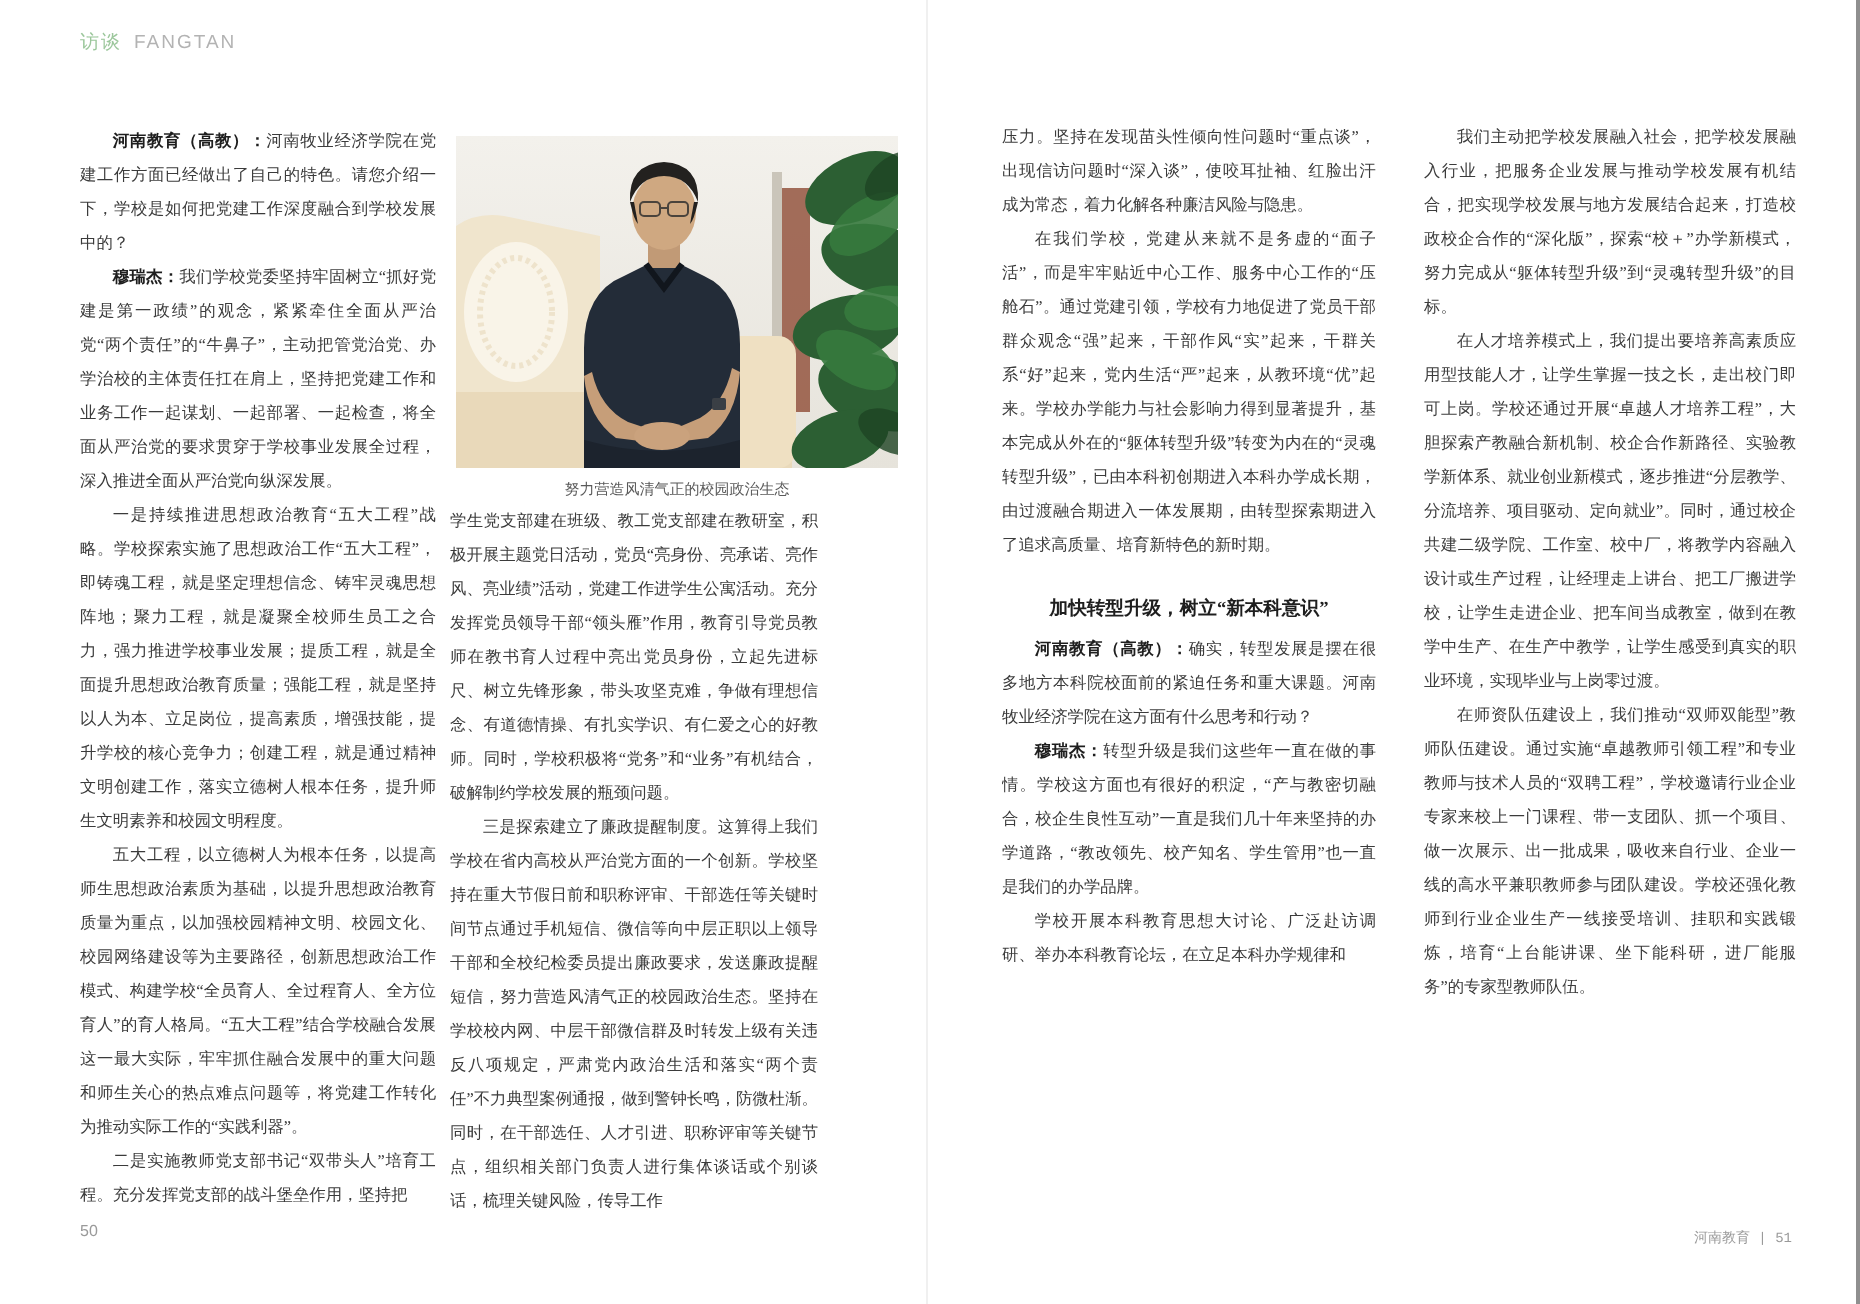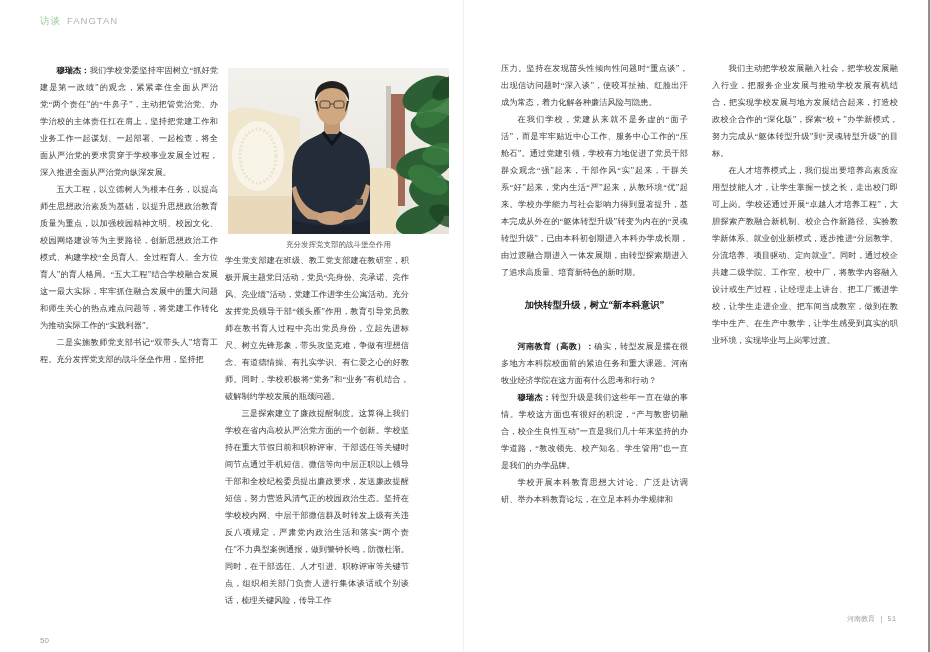--- a/index.html
+++ b/index.html
@@ -16,35 +16,37 @@
   .col p{margin:0;text-indent:2em;}
   .col p.cont{text-indent:0;font-family:Liberation Serif, serif;}
   .col strong{color:#1e1e1e;}
   #col-l1{left:40px;top:62px;width:178px;height:542px;}
   #col-l2{left:225px;top:252px;width:184px;height:352px;}
   #col-r1{left:501px;top:60px;width:187px;height:548px;}
   #col-r2{left:712px;top:60px;width:186px;height:548px;}
   .photo-wrap{position:absolute;left:228px;top:68px;width:221px;height:166px;}
   .photo-wrap svg{display:block;}
   .photo-caption{position:absolute;left:228px;top:240px;width:221px;text-align:center;font-size:7.5px;color:#5a5a5a;}
-  .section-heading{text-align:center;font-weight:bold;font-size:9.3px;color:#1e1e1e;margin:16px 0 24px;text-indent:0;}
-  .page-num-left{position:absolute;left:40px;top:636px;font-size:8px;color:#9a9a9a;font-family:Liberation Sans, sans-serif;}
+  .section-heading{text-align:center;font-weight:bold;font-size:9.3px;color:#1e1e1e;margin:16px 0 2px;text-indent:0;}
+  .page-num-left{position:absolute;left:40px;top:611px;font-size:8px;color:#9a9a9a;font-family:Liberation Sans, sans-serif;}
   .footer-right{position:absolute;left:700px;top:614px;width:196px;text-align:right;font-size:7px;color:#9a9a9a;font-family:Liberation Mono, monospace;}
 </style>
 </head>
 <body>
 
 <div class="spread">
 
   <div class="header">
     <span class="cn">访谈</span><span class="en">FANGTAN</span>
   </div>
 
   <div class="col" id="col-l1">
+      <p><strong>河南教育（高教）：</strong>河南牧业经济学院在党建工作方面已经做出了自己的特色。请您介绍一下，学校是如何把党建工作深度融合到学校发展中的？</p>
       <p><strong>穆瑞杰：</strong>我们学校党委坚持牢固树立“抓好党建是第一政绩”的观念，紧紧牵住全面从严治党“两个责任”的“牛鼻子”，主动把管党治党、办学治校的主体责任扛在肩上，坚持把党建工作和业务工作一起谋划、一起部署、一起检查，将全面从严治党的要求贯穿于学校事业发展全过程，深入推进全面从严治党向纵深发展。</p>
+      <p>一是持续推进思想政治教育“五大工程”战略。学校探索实施了思想政治工作“五大工程”，即铸魂工程，就是坚定理想信念、铸牢灵魂思想阵地；聚力工程，就是凝聚全校师生员工之合力，强力推进学校事业发展；提质工程，就是全面提升思想政治教育质量；强能工程，就是坚持以人为本、立足岗位，提高素质，增强技能，提升学校的核心竞争力；创建工程，就是通过精神文明创建工作，落实立德树人根本任务，提升师生文明素养和校园文明程度。</p>
       <p>五大工程，以立德树人为根本任务，以提高师生思想政治素质为基础，以提升思想政治教育质量为重点，以加强校园精神文明、校园文化、校园网络建设等为主要路径，创新思想政治工作模式、构建学校“全员育人、全过程育人、全方位育人”的育人格局。“五大工程”结合学校融合发展这一最大实际，牢牢抓住融合发展中的重大问题和师生关心的热点难点问题等，将党建工作转化为推动实际工作的“实践利器”。</p>
       <p>二是实施教师党支部书记“双带头人”培育工程。充分发挥党支部的战斗堡垒作用，坚持把</p>
     </div>
 
   <div class="photo-wrap">
     <svg viewBox="0 0 221 166" width="221" height="166">
       <defs>
         <linearGradient id="wall" x1="0" y1="0" x2="0" y2="1">
           <stop offset="0" stop-color="#f3f1ec"></stop>
             <stop offset="1" stop-color="#e6e3db"></stop>
@@ -98,21 +100,21 @@
         <ellipse cx="206" cy="44" rx="22" ry="12" transform="rotate(-35 206 44)"></ellipse>
         <ellipse cx="214" cy="86" rx="20" ry="11" transform="rotate(-8 214 86)"></ellipse>
         <ellipse cx="200" cy="112" rx="22" ry="12" transform="rotate(30 200 112)"></ellipse>
       </g>
       <g fill="#1e4424" opacity="0.8">
         <ellipse cx="218" cy="20" rx="16" ry="9" transform="rotate(-40 218 20)"></ellipse>
         <ellipse cx="218" cy="148" rx="18" ry="10" transform="rotate(25 218 148)"></ellipse>
       </g>
     </svg>
   </div>
-  <div class="photo-caption">充分发挥党支部的战斗堡垒作用</div>
+  <div class="photo-caption">努力营造风清气正的校园政治生态</div>
 
   <div class="col" id="col-l2">
       <p class="cont">学生党支部建在班级、教工党支部建在教研室，积极开展主题党日活动，党员“亮身份、亮承诺、亮作风、亮业绩”活动，党建工作进学生公寓活动。充分发挥党员领导干部“领头雁”作用，教育引导党员教师在教书育人过程中亮出党员身份，立起先进标尺、树立先锋形象，带头攻坚克难，争做有理想信念、有道德情操、有扎实学识、有仁爱之心的好教师。同时，学校积极将“党务”和“业务”有机结合，破解制约学校发展的瓶颈问题。</p>
       <p>三是探索建立了廉政提醒制度。这算得上我们学校在省内高校从严治党方面的一个创新。学校坚持在重大节假日前和职称评审、干部选任等关键时间节点通过手机短信、微信等向中层正职以上领导干部和全校纪检委员提出廉政要求，发送廉政提醒短信，努力营造风清气正的校园政治生态。坚持在学校校内网、中层干部微信群及时转发上级有关违反八项规定，严肃党内政治生活和落实“两个责任”不力典型案例通报，做到警钟长鸣，防微杜渐。同时，在干部选任、人才引进、职称评审等关键节点，组织相关部门负责人进行集体谈话或个别谈话，梳理关键风险，传导工作</p>
     </div>
 
   <div class="page-num-left">50</div>
 
   <div class="col" id="col-r1">
     <div>
@@ -123,19 +125,20 @@
     <div>
         <p><strong>河南教育（高教）：</strong>确实，转型发展是摆在很多地方本科院校面前的紧迫任务和重大课题。河南牧业经济学院在这方面有什么思考和行动？</p>
         <p><strong>穆瑞杰：</strong>转型升级是我们这些年一直在做的事情。学校这方面也有很好的积淀，“产与教密切融合，校企生良性互动”一直是我们几十年来坚持的办学道路，“教改领先、校产知名、学生管用”也一直是我们的办学品牌。</p>
         <p>学校开展本科教育思想大讨论、广泛赴访调研、举办本科教育论坛，在立足本科办学规律和</p>
       </div>
   </div>
 
   <div class="col" id="col-r2">
       <p>我们主动把学校发展融入社会，把学校发展融入行业，把服务企业发展与推动学校发展有机结合，把实现学校发展与地方发展结合起来，打造校政校企合作的“深化版”，探索“校＋”办学新模式，努力完成从“躯体转型升级”到“灵魂转型升级”的目标。</p>
       <p>在人才培养模式上，我们提出要培养高素质应用型技能人才，让学生掌握一技之长，走出校门即可上岗。学校还通过开展“卓越人才培养工程”，大胆探索产教融合新机制、校企合作新路径、实验教学新体系、就业创业新模式，逐步推进“分层教学、分流培养、项目驱动、定向就业”。同时，通过校企共建二级学院、工作室、校中厂，将教学内容融入设计或生产过程，让经理走上讲台、把工厂搬进学校，让学生走进企业、把车间当成教室，做到在教学中生产、在生产中教学，让学生感受到真实的职业环境，实现毕业与上岗零过渡。</p>
+      <p>在师资队伍建设上，我们推动“双师双能型”教师队伍建设。通过实施“卓越教师引领工程”和专业教师与技术人员的“双聘工程”，学校邀请行业企业专家来校上一门课程、带一支团队、抓一个项目、做一次展示、出一批成果，吸收来自行业、企业一线的高水平兼职教师参与团队建设。学校还强化教师到行业企业生产一线接受培训、挂职和实践锻炼，培育“上台能讲课、坐下能科研，进厂能服务”的专家型教师队伍。</p>
     </div>
 
   <div class="footer-right">河南教育 | 51</div>
 
   <div class="crease"></div>
   <div class="edge-line"></div>
 </div>
 
 </body></html>

